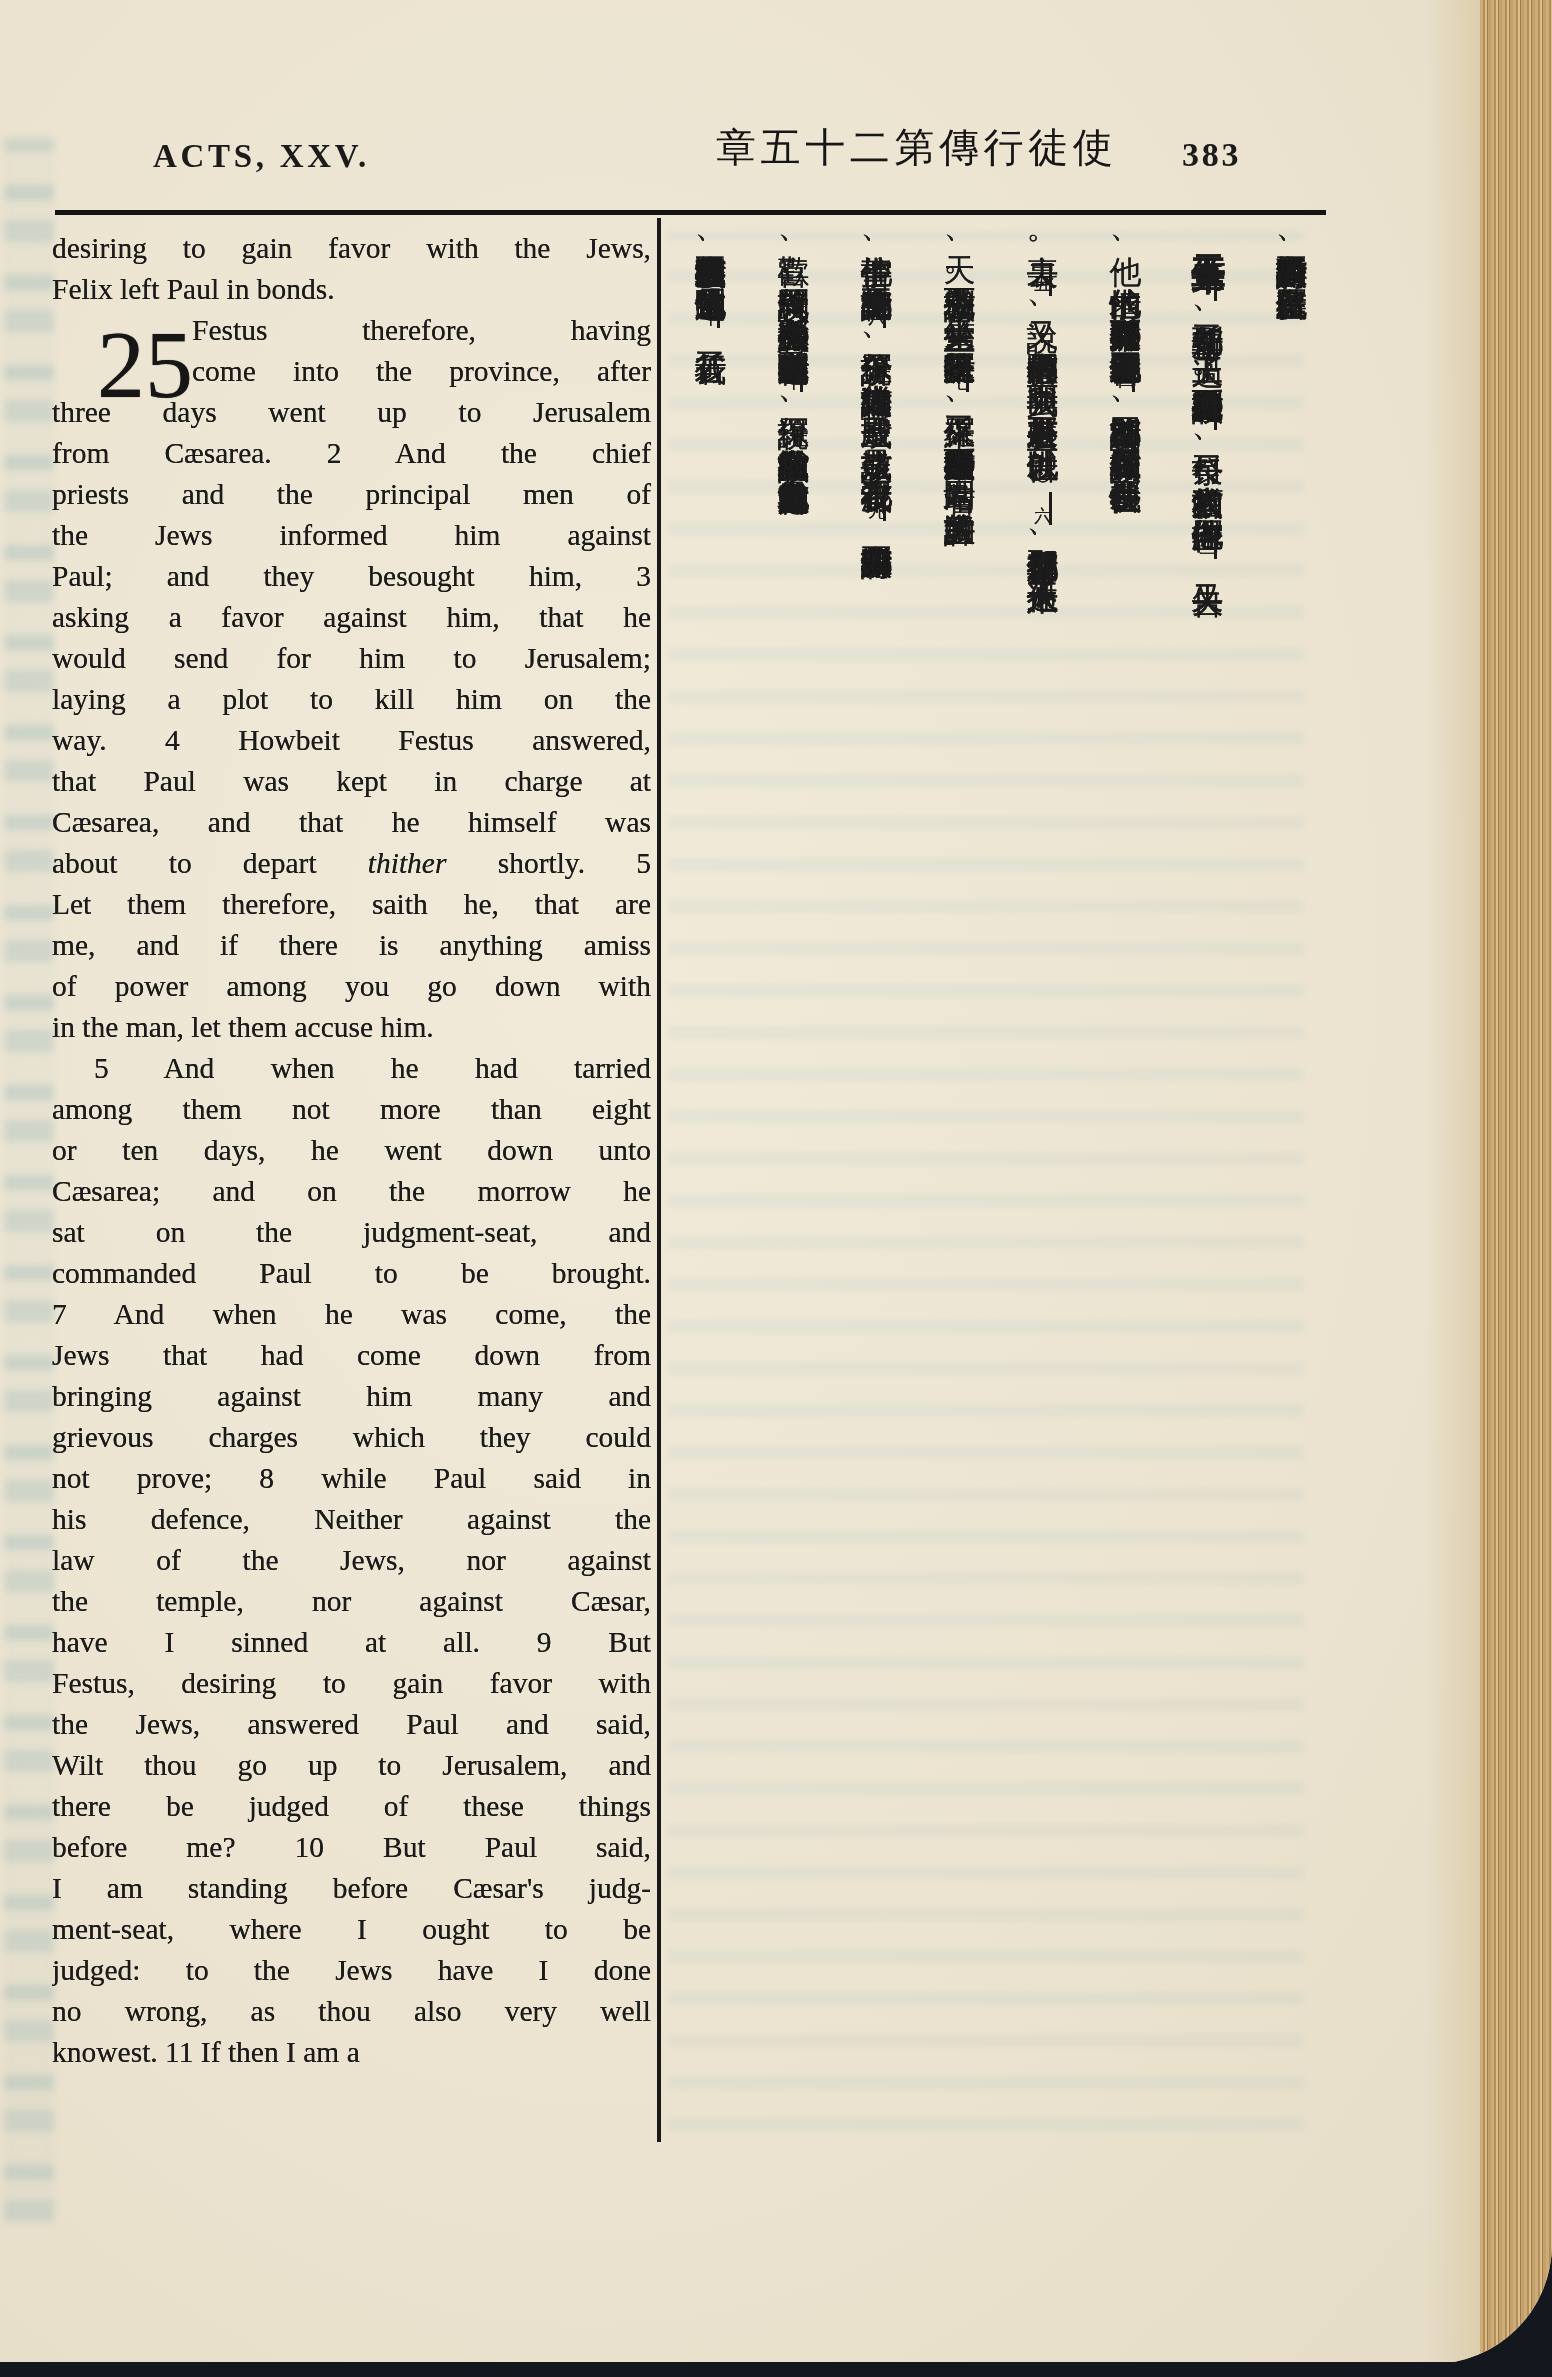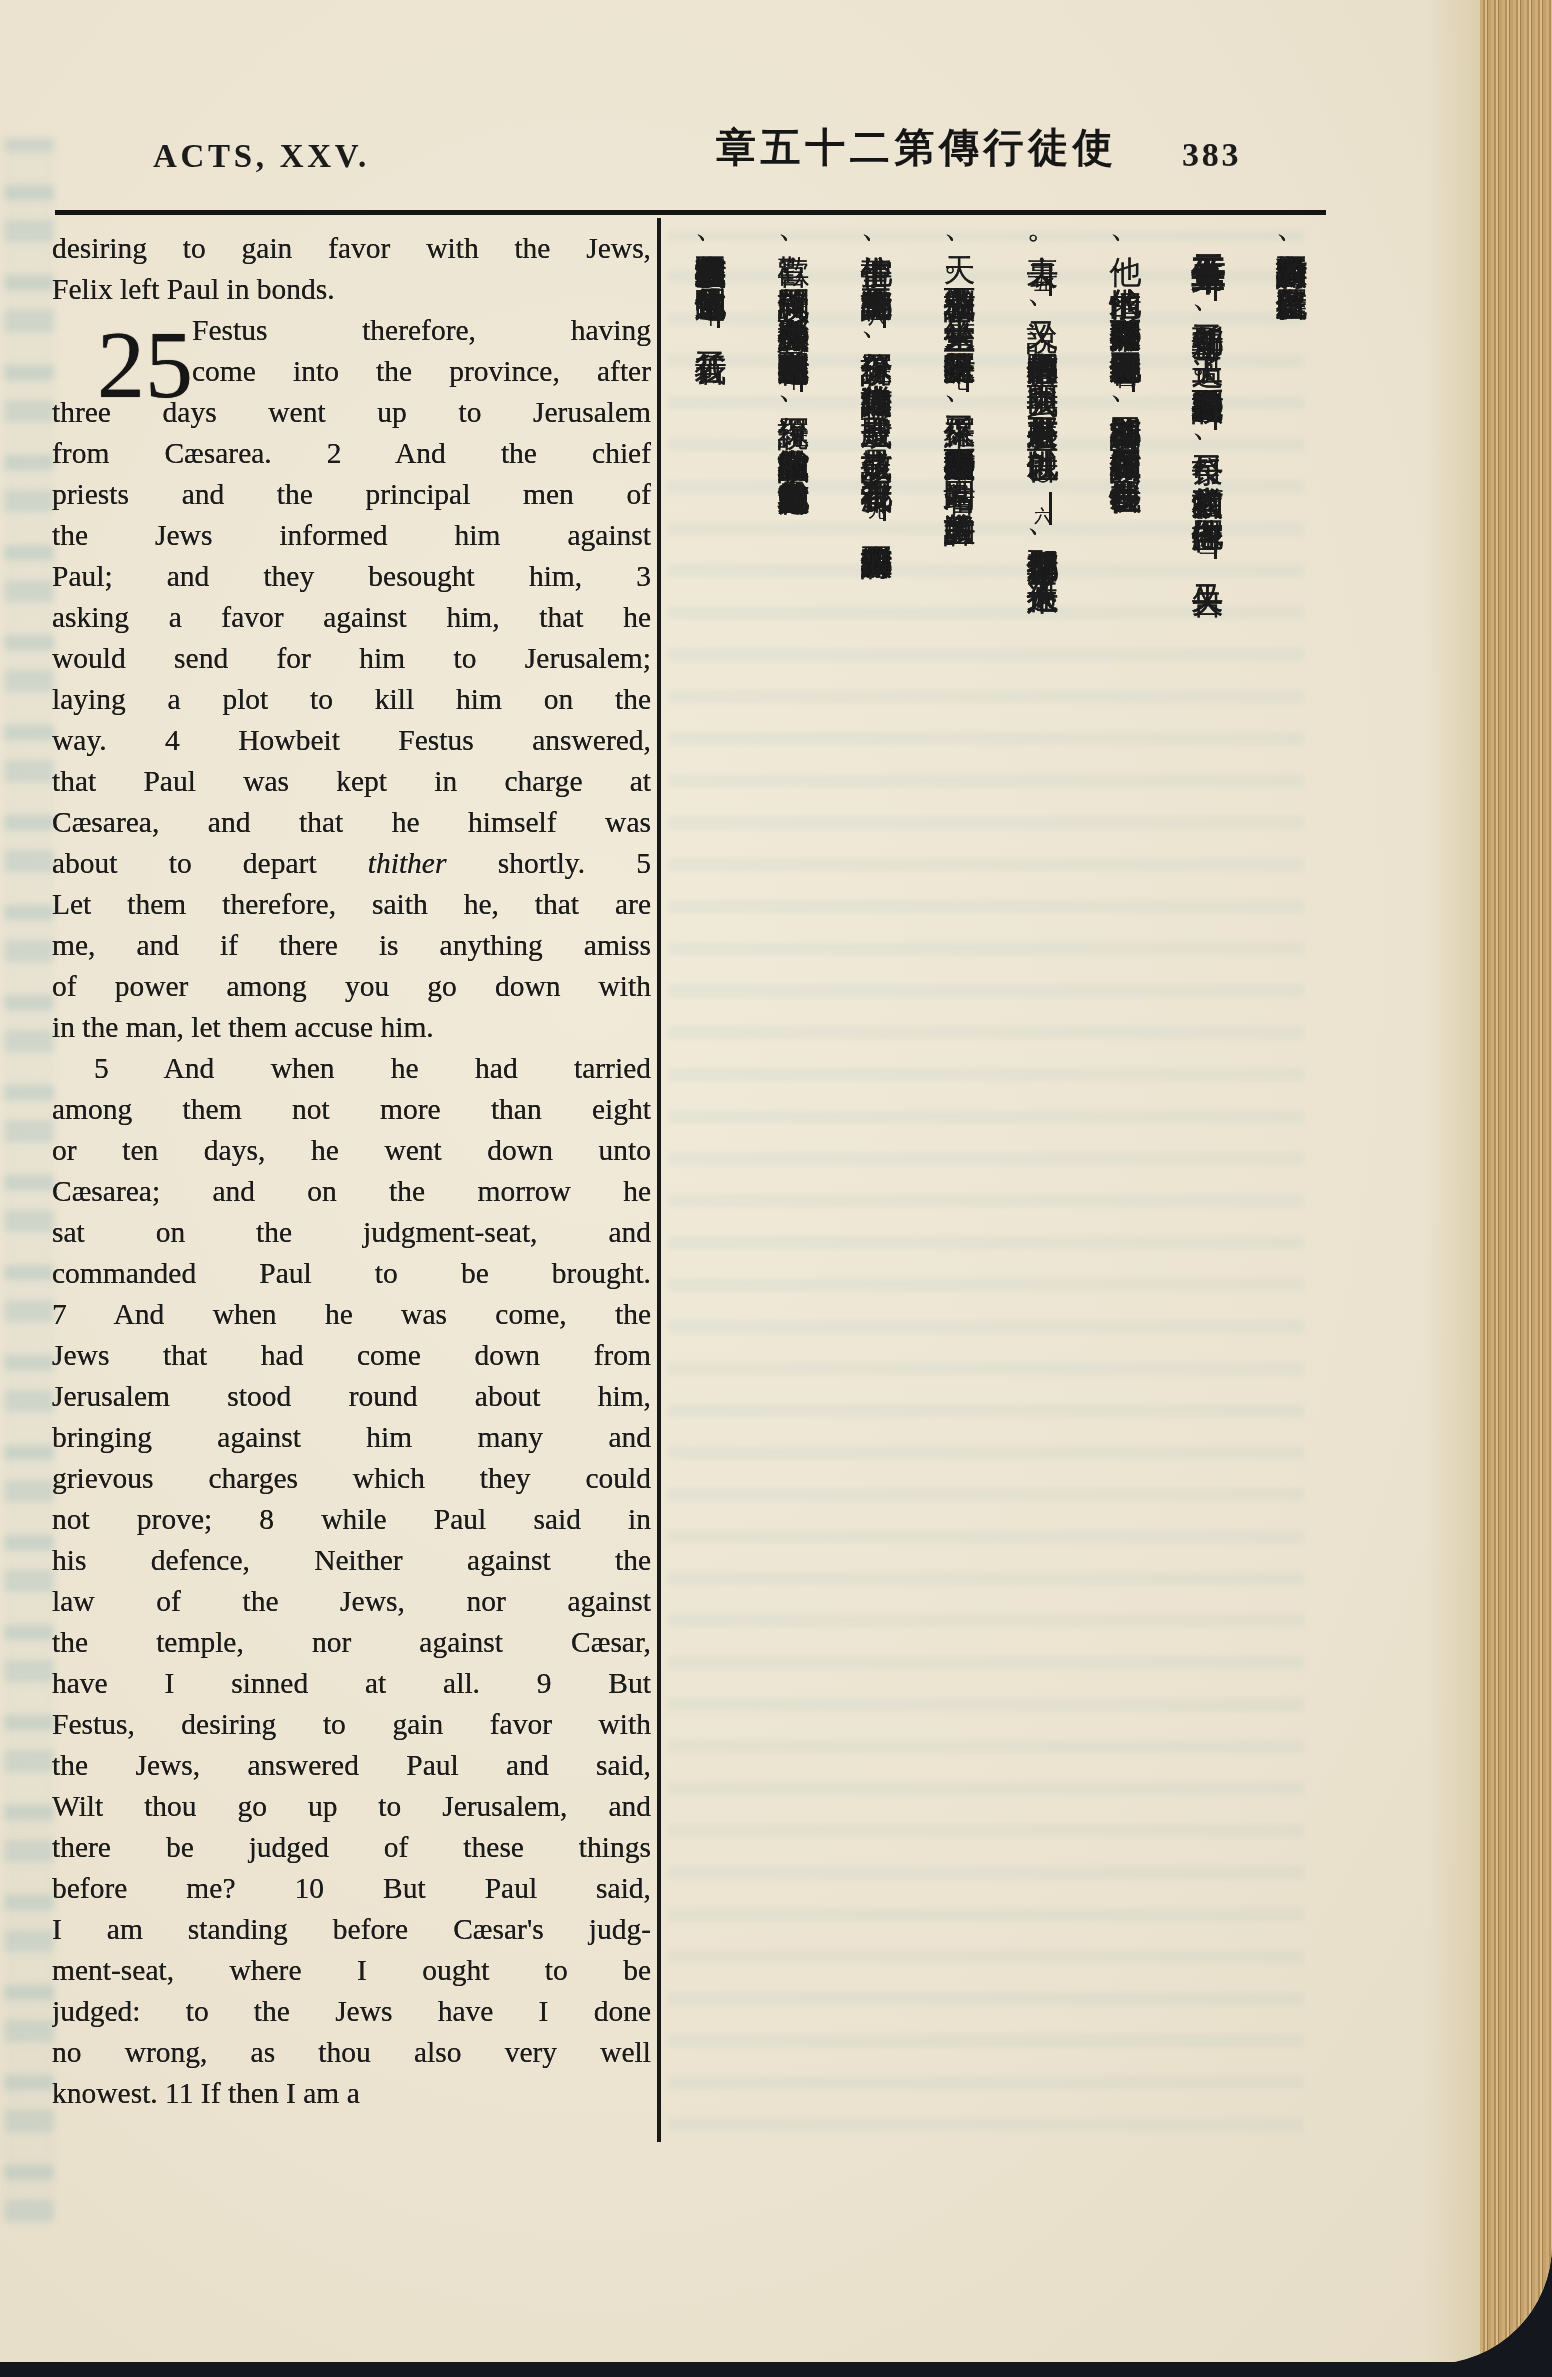--- a/index.html
+++ b/index.html
@@ -43,21 +43,21 @@
       rgba(138,184,190,.10) 0 13px, rgba(138,184,190,0) 13px 42px);
     filter:blur(2.8px);
   }
   
   .hdr-en{
     position:absolute;left:153px;top:138px;
     font-weight:bold;font-size:33px;letter-spacing:3.7px;color:#1b1b1b;
   }
   .hdr-cn{
     position:absolute;left:716px;top:120px;width:433px;
-    font-size:40px;font-weight:bold;letter-spacing:4.6px;color:#161616;
+    font-size:40px;font-weight:normal;letter-spacing:4.6px;color:#161616;
     font-family:serif;white-space:nowrap;
   }
   .hdr-page{
     position:absolute;left:1182px;top:136px;
     font-weight:bold;font-size:34px;letter-spacing:2.8px;color:#1b1b1b;
   }
   .hrule{
     position:absolute;left:55px;top:210px;width:1271px;height:4.6px;background:#141414;
   }
   .vdivider{
@@ -142,21 +142,20 @@
       <div class="eline">of power among you go down with</div>
       <div class="eline end">in the man, let them accuse him.</div>
       <div class="eline ind">5 And when he had tarried</div>
       <div class="eline">among them not more than eight</div>
       <div class="eline">or ten days, he went down unto</div>
       <div class="eline">Cæsarea; and on the morrow he</div>
       <div class="eline">sat on the judgment-seat, and</div>
       <div class="eline">commanded Paul to be brought.</div>
       <div class="eline">7 And when he was come, the</div>
       <div class="eline">Jews that had come down from</div>
-      <div class="eline">Jerusalem stood round about him,</div>
       <div class="eline">bringing against him many and</div>
       <div class="eline">grievous charges which they could</div>
       <div class="eline">not prove; 8 while Paul said in</div>
       <div class="eline">his defence, Neither against the</div>
       <div class="eline">law of the Jews, nor against</div>
       <div class="eline">the temple, nor against Cæsar,</div>
       <div class="eline">have I sinned at all. 9 But</div>
       <div class="eline">Festus, desiring to gain favor with</div>
       <div class="eline">the Jews, answered Paul and said,</div>
       <div class="eline">Wilt thou go up to Jerusalem, and</div>

